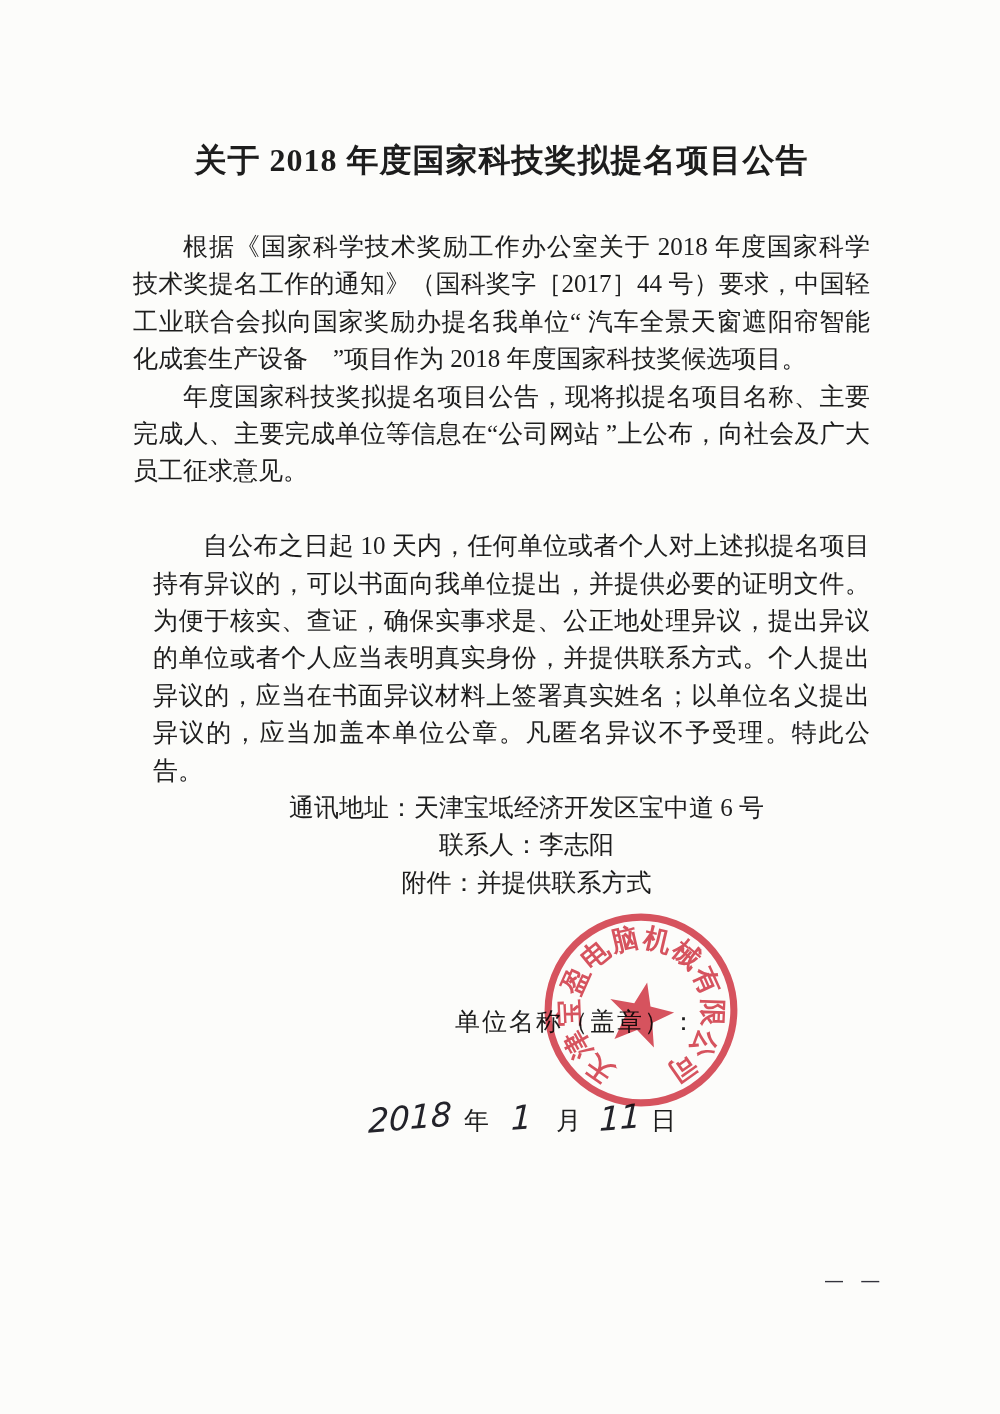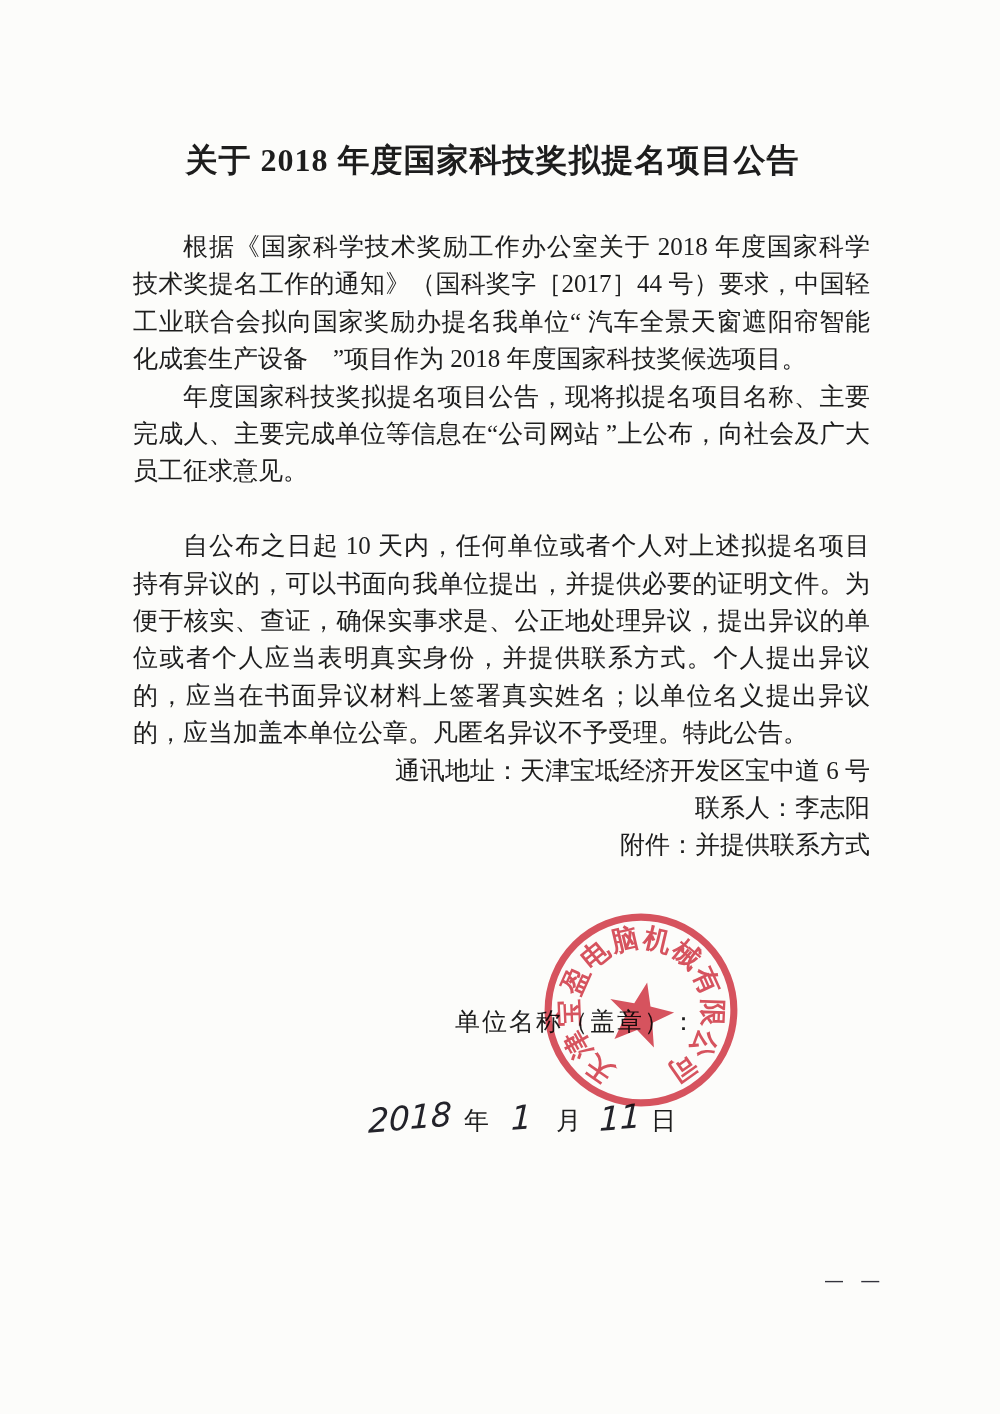--- a/index.html
+++ b/index.html
@@ -4,31 +4,31 @@
 <style>
   html,body{margin:0;padding:0;}
   body{
     width:1000px;height:1414px;position:relative;
     background:#fcfcfa;overflow:hidden;
     font-family:"Liberation Serif","DejaVu Serif",serif;
     color:#1d1d1d;
   }
   .page{position:absolute;inset:0;}
   .title{
-    position:absolute;left:124px;top:139px;width:737px;
+    position:absolute;left:133px;top:139px;width:737px;
     text-align:center;font-size:32px;font-weight:bold;letter-spacing:1px;
     white-space:nowrap;
   }
   .bodytext{
     position:absolute;left:133px;top:228px;width:737px;
     font-size:25px;line-height:37.4px;text-align:justify;font-family:Liberation Serif, serif;
   }
   .bodytext p{margin:0;text-indent:2em;}
-  .bodytext p.gap-before{margin-top:37.4px;}
-  .contact p{margin:0;text-indent:2em;text-align:right;}
+  .bodytext p.gap-before{margin-top:37.4px;margin-left:20px;}
+  .contact p{margin:0;text-indent:2em;text-align:center;}
   .sign-label{
     position:absolute;left:455px;top:1005px;
     font-size:25px;letter-spacing:2px;
   }
   .date-line{
     position:absolute;left:368px;top:1098px;
     display:flex;align-items:baseline;font-size:25px;
   }
   .hand{
     font-family:"DejaVu Sans",sans-serif;

